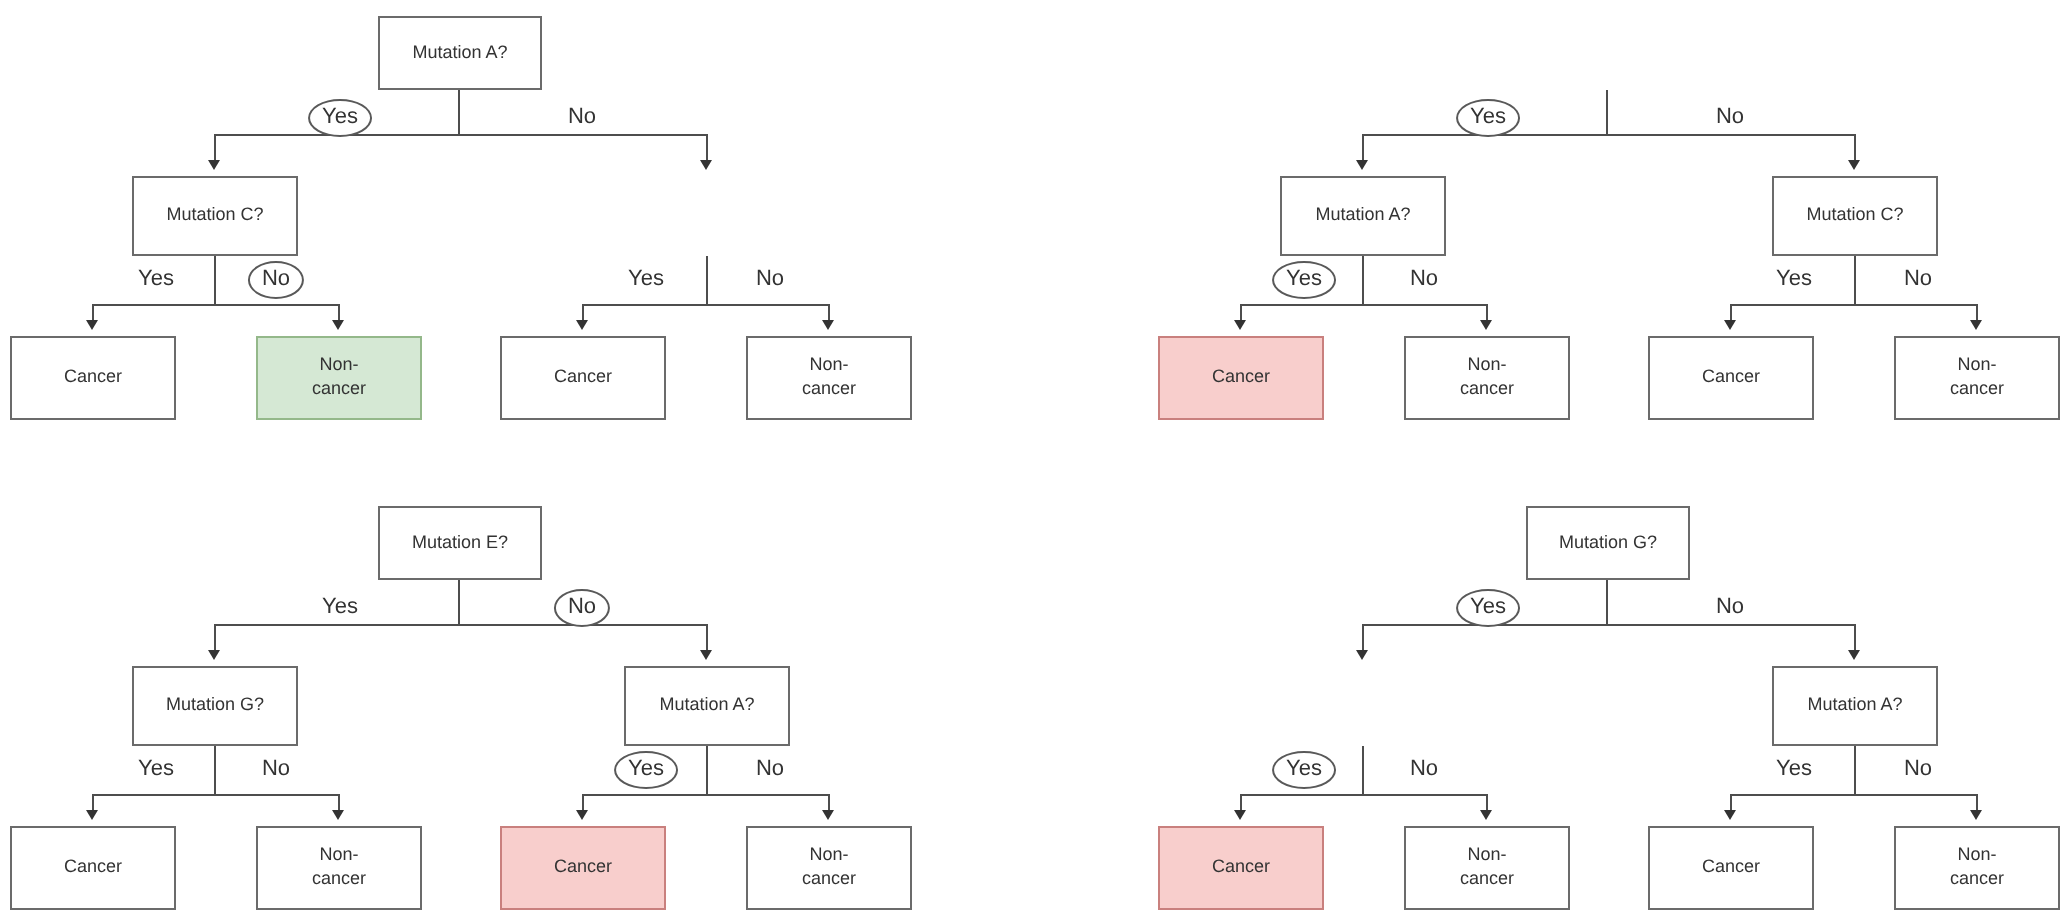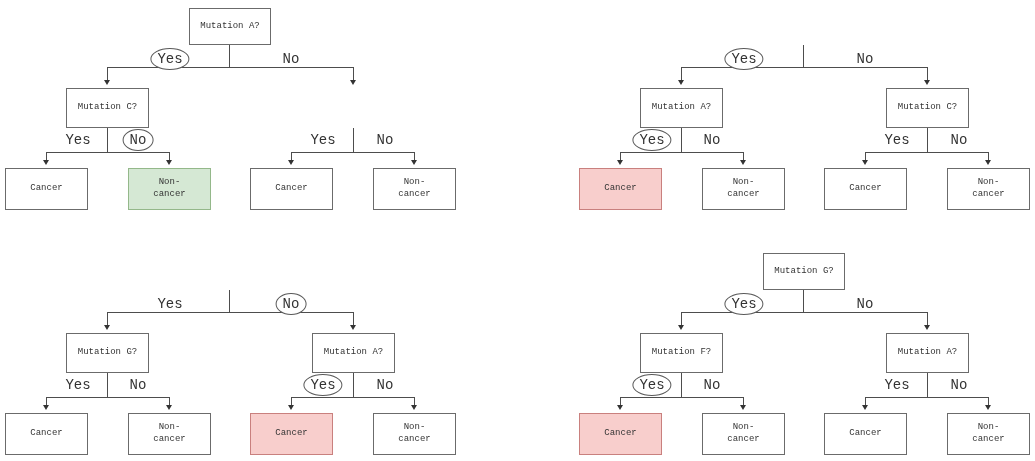--- a/index.html
+++ b/index.html
@@ -1,18 +1,18 @@
 <!DOCTYPE html>
 <html><head>
 <meta charset="utf-8">
 <style>
   html,body{margin:0;padding:0;background:#fff;}
   .stage{
     position:relative;width:1035px;height:461px;background:#ffffff;overflow:hidden;
-    font-family:Liberation Mono, monospace;color:#333;
+    font-family:Liberation Sans, sans-serif;color:#333;
   }
   .tree{position:absolute;width:460px;height:216px;}
   .tree-0{left:0;top:0}
   .tree-1{left:574px;top:0}
   .tree-2{left:0;top:245px}
   .tree-3{left:574px;top:245px}
 
   .node{
     position:absolute;box-sizing:border-box;border:1px solid #6b6b6b;background:#fff;
     display:flex;align-items:center;justify-content:center;text-align:center;
@@ -43,21 +43,21 @@
   }
   .arr-l1-l{left:107px;top:67px;height:16px}
   .arr-l1-r{left:353px;top:67px;height:16px}
   .arr-l2-0{left:46px;top:152px;height:11px}
   .arr-l2-1{left:169px;top:152px;height:11px}
   .arr-l2-2{left:291px;top:152px;height:11px}
   .arr-l2-3{left:414px;top:152px;height:11px}
 
   .edge-label{
     position:absolute;transform:translate(-50%,-50%);
-    font-size:14px;line-height:1;color:#333;background:#fff;padding:1px 3px;
+    font-size:11px;line-height:1;color:#333;background:#fff;padding:1px 3px;
   }
   .edge-label.circled{
     border:1px solid #595959;border-radius:50%;padding:3px 6px;
   }
   .lbl-l1-l{left:170px;top:59px}
   .lbl-l1-r{left:291px;top:59px}
   .lbl-l2-0{left:78px;top:140px}
   .lbl-l2-1{left:138px;top:140px}
   .lbl-l2-2{left:323px;top:140px}
   .lbl-l2-3{left:385px;top:140px}
@@ -119,20 +119,21 @@
     <div class="arrow arr-l2-3"></div>
     <div class="node leaf leaf-0 hl-red">Cancer</div>
     <div class="node leaf leaf-1">Non-
 cancer</div>
     <div class="node leaf leaf-2">Cancer</div>
     <div class="node leaf leaf-3">Non-
 cancer</div>
   </div>
 
   <div class="tree tree-2">
+    <div class="node root">Mutation E?</div>
     <div class="line v stub-root"></div>
     <div class="line h hline1"></div>
     <div class="arrow arr-l1-l"></div>
     <div class="arrow arr-l1-r"></div>
     <span class="edge-label lbl-l1-l">Yes</span>
     <span class="edge-label lbl-l1-r circled">No</span>
     <div class="node child-left">Mutation G?</div>
     <div class="node child-right">Mutation A?</div>
     <div class="line v stub-l"></div>
     <div class="line v stub-r"></div>
@@ -155,21 +156,20 @@
   </div>
 
   <div class="tree tree-3">
     <div class="node root">Mutation G?</div>
     <div class="line v stub-root"></div>
     <div class="line h hline1"></div>
     <div class="arrow arr-l1-l"></div>
     <div class="arrow arr-l1-r"></div>
     <span class="edge-label lbl-l1-l circled">Yes</span>
     <span class="edge-label lbl-l1-r">No</span>
-    <div class="node child-left">Mutation F?</div>
     <div class="node child-right">Mutation A?</div>
     <div class="line v stub-l"></div>
     <div class="line v stub-r"></div>
     <div class="line h hline2l"></div>
     <div class="line h hline2r"></div>
     <span class="edge-label lbl-l2-0 circled">Yes</span>
     <span class="edge-label lbl-l2-1">No</span>
     <span class="edge-label lbl-l2-2">Yes</span>
     <span class="edge-label lbl-l2-3">No</span>
     <div class="arrow arr-l2-0"></div>

